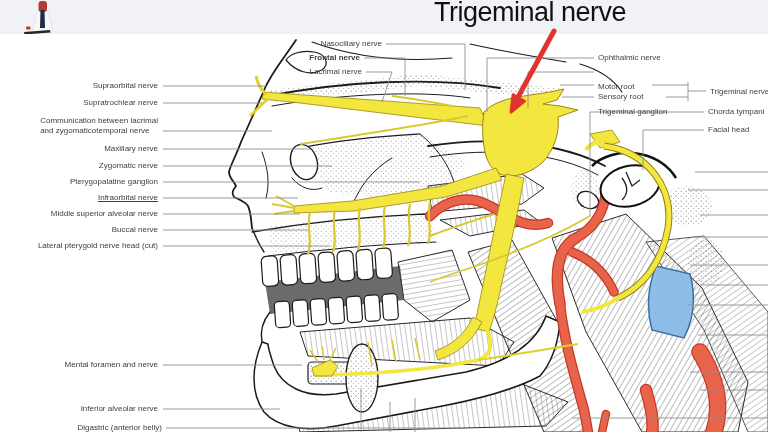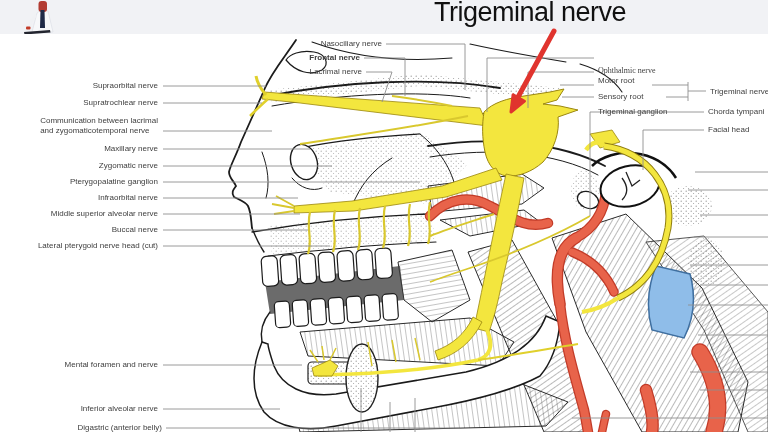--- a/index.html
+++ b/index.html
@@ -239,31 +239,31 @@
   </svg>
 
   <div id="labels">
       <div class="lbl r" style="right: 610px; top: 81px;">Supraorbital nerve</div>
       <div class="lbl r" style="right: 610px; top: 98px;">Supratrochlear nerve</div>
       <div class="lbl r" style="right: 610px; top: 116px;">Communication between lacrimal
 and zygomaticotemporal nerve</div>
       <div class="lbl r" style="right: 610px; top: 144px;">Maxillary nerve</div>
       <div class="lbl r" style="right: 610px; top: 161px;">Zygomatic nerve</div>
       <div class="lbl r" style="right: 610px; top: 177px;">Pterygopalatine ganglion</div>
-      <div class="lbl r" style="right: 610px; top: 193px;">Infraorbital nerve</div>
+      <div class="lbl r" style="right: 610px; top: 193px; text-decoration: underline;">Infraorbital nerve</div>
       <div class="lbl r" style="right: 610px; top: 209px;">Middle superior alveolar nerve</div>
       <div class="lbl r" style="right: 610px; top: 225px;">Buccal nerve</div>
       <div class="lbl r" style="right: 610px; top: 241px;">Lateral pterygoid nerve head (cut)</div>
       <div class="lbl r" style="right: 610px; top: 360px;">Mental foramen and nerve</div>
       <div class="lbl r" style="right: 610px; top: 404px;">Inferior alveolar nerve</div>
       <div class="lbl r" style="right: 606px; top: 423px;">Digastric (anterior belly)</div>
       <div class="lbl r" style="right: 386px; top: 39px;">Nasociliary nerve</div>
       <div class="lbl r" style="right: 408px; top: 53px; font-weight: bold;">Frontal nerve</div>
       <div class="lbl r" style="right: 406px; top: 67px;">Lacrimal nerve</div>
-      <div class="lbl l" style="left: 598px; top: 66px; font-family: Liberation Serif, serif;">Ophthalmic nerve</div>
+      <div class="lbl l" style="left: 598px; top: 53px;">Ophthalmic nerve</div>
       <div class="lbl l" style="left: 598px; top: 67px; margin-top: 40px;">Trigeminal ganglion</div>
-      <div class="lbl l" style="left: 598px; top: 76px;">Motor root</div>
+      <div class="lbl l" style="left: 598px; top: 82px;">Motor root</div>
       <div class="lbl l" style="left: 598px; top: 92px;">Sensory root</div>
       <div class="lbl l" style="left: 710px; top: 87px;">Trigeminal nerve</div>
       <div class="lbl l" style="left: 708px; top: 107px;">Chorda tympani</div>
       <div class="lbl l" style="left: 708px; top: 125px;">Facial head</div>
     </div>
 </div>
 
 </body></html>

